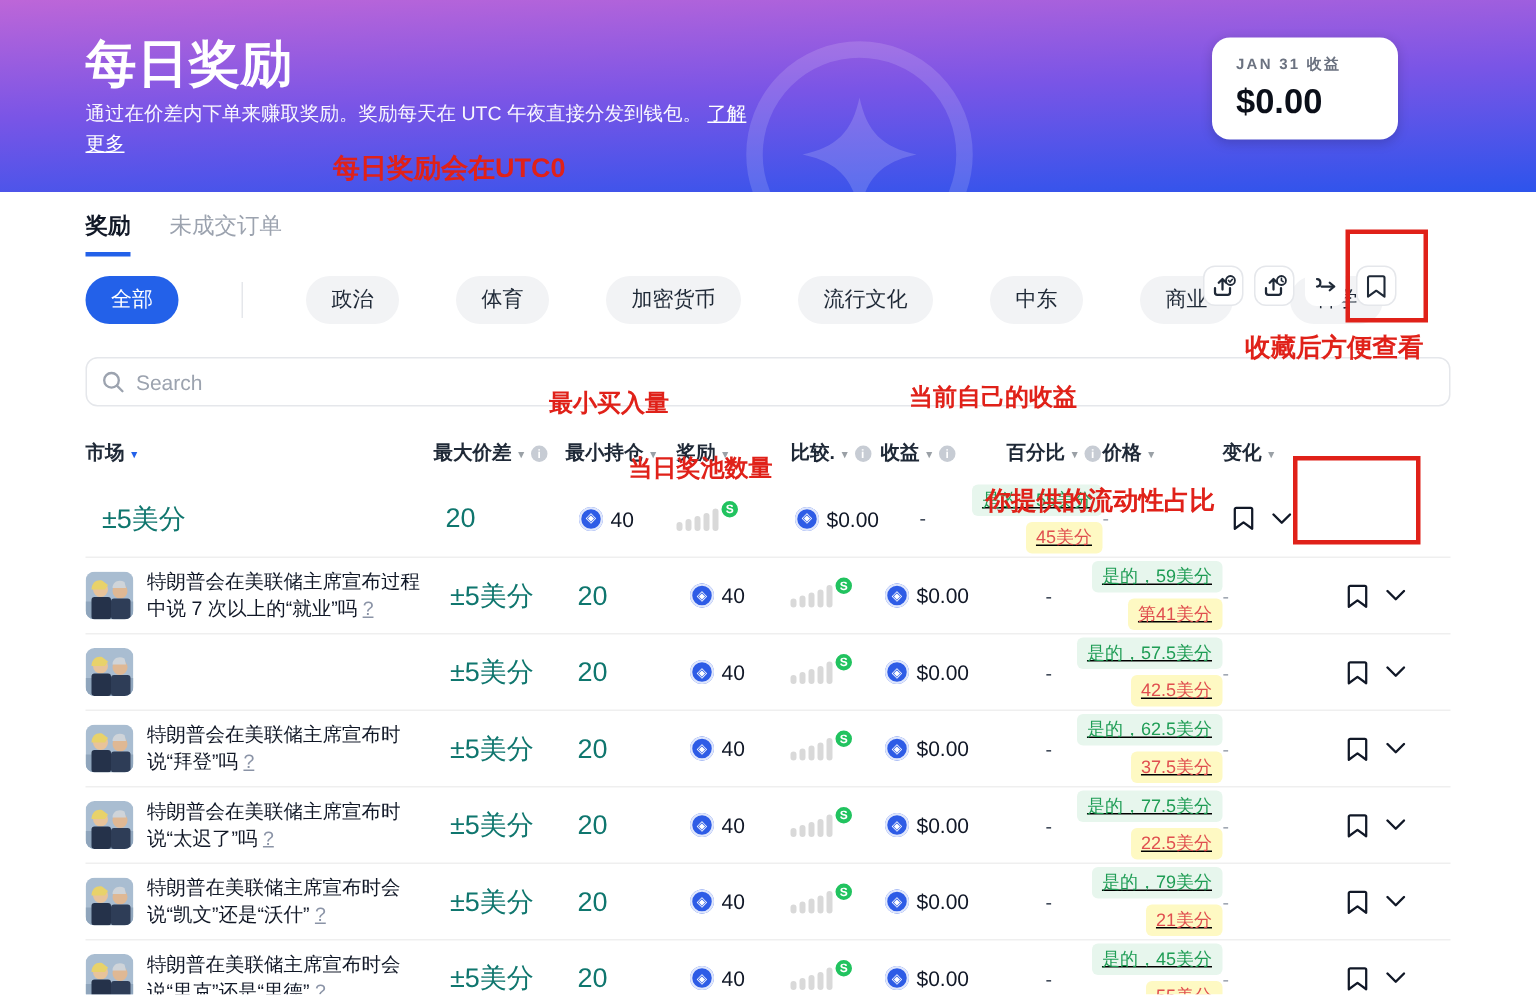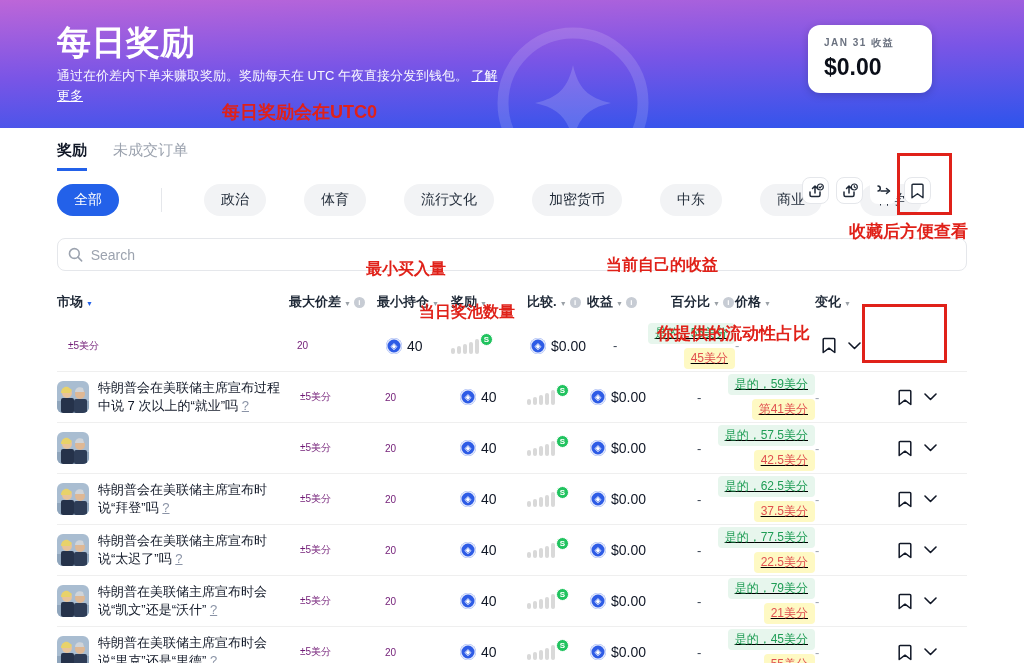--- a/index.html
+++ b/index.html
@@ -40,21 +40,21 @@
   .th { font-size:13px; font-weight:700; color:#1f2937; display:flex; align-items:center; gap:3px; white-space:nowrap; }
   .sort-caret { font-size:7px; color:#9aa0a6; margin-top:2px; }
   .sort-caret.blue { color:#2361e9; }
   .info-dot { width:11px; height:11px; border-radius:50%; background:#c7ccd4; color:#fff; font-size:8px; font-weight:700; display:inline-flex; align-items:center; justify-content:center; }
   .row { border-top:1px solid #efefef; height:51px; }
   .row:first-of-type { border-top:none; }
   .market-cell { display:flex; align-items:center; gap:9px; }
   .thumb { width:32px; height:32px; border-radius:6px; overflow:hidden; flex:none; }
   .mtitle { font-size:13px; color:#111827; line-height:1.35; font-weight:500; }
   .qlink { color:#8a93a6; text-decoration:underline; cursor:pointer; }
-  .cell { font-size:10px; color:#701a75; }
+  .cell { font-size:18px; color:#0f766e; }
   .reward-cell, .earn-cell { display:flex; align-items:center; gap:5px; font-size:14px; color:#111827; }
   .coin { width:16px; height:16px; border-radius:50%; background:#2e5ce6; color:#fff; display:inline-flex; align-items:center; justify-content:center; font-size:9px; flex:none; box-shadow:inset 0 0 0 1.5px rgba(255,255,255,.85); }
   .bars { position:relative; display:flex; align-items:flex-end; gap:2px; height:16px; width:34px; }
   .bars i { width:4px; background:#d9d9d9; border-radius:2px; display:block; }
   .sbadge { position:absolute; right:-8px; top:-5px; width:13px; height:13px; border-radius:50%; background:#21c35f; border:1.5px solid #fff; color:#fff; font-size:8px; font-weight:700; display:flex; align-items:center; justify-content:center; }
   .price-cell { display:flex; flex-direction:column; gap:4px; align-items:flex-end;text-decoration:underline; }
   .badge { font-size:12px; padding:2px 7px; border-radius:4px; white-space:nowrap; }
   .badge.yes { background:#e7f6ed; color:#1f9d55; }
   .badge.no { background:#fef9c3; color:#e04f4f; }
   .dash { color:#374151; font-size:13px; }
@@ -91,22 +91,22 @@
     <div class="tab active">奖励</div>
         <div class="tab">未成交订单</div>
       </div>
 
     <div class="filter-row">
 
     <div class="pill active">全部</div>
         <div class="pill-divider"></div>
         <div class="pill">政治</div>
         <div class="pill">体育</div>
+        <div class="pill">加密货币</div>
         <div class="pill">流行文化</div>
-        <div class="pill">加密货币</div>
         <div class="pill">中东</div>
         <div class="pill">商业</div>
         <div class="pill">科学</div>
       </div>
 
     <div class="searchbar">
       <svg width="15" height="15" viewBox="0 0 15 15">
           <circle cx="6.5" cy="6.5" r="5" fill="none" stroke="#9ca3af" stroke-width="1.6"></circle>
           <line x1="10.2" y1="10.2" x2="14" y2="14" stroke="#9ca3af" stroke-width="1.6" stroke-linecap="round"></line>
         </svg>
@@ -557,20 +557,20 @@
     </button>
     <button class="tool-btn">
       <svg width="13" height="16" viewBox="0 0 13 16">
           <path d="M2 1.2 h9 a1 1 0 0 1 1 1 V14.8 L6.5 10.8 L1 14.8 V2.2 a1 1 0 0 1 1-1 Z" fill="none" stroke="#1f2937" stroke-width="1.4" stroke-linejoin="round"></path>
         </svg>
     </button>
   </div>
 
   <div class="anno" style="left:222px; top:100px; font-size:18px;">每日奖励会在UTC0</div>
   <div class="redbox" style="left:897px; top:153px; width:55px; height:62px;"></div>
-  <div class="anno" style="left:849px; top:220px; font-size:17px;">收藏后方便查看</div>
+  <div class="anno" style="left:830px; top:220px; font-size:17px;">收藏后方便查看</div>
   <div class="anno" style="left:366px; top:259px; font-size:16px;">最小买入量</div>
   <div class="anno" style="left:586px; top:255px; font-size:16px;margin-left:20px;">当前自己的收益</div>
   <div class="anno" style="left:419px; top:302px; font-size:16px;">当日奖池数量</div>
   <div class="anno" style="left:657px; top:322px; font-size:17px;">你提供的流动性占比</div>
   <div class="redbox" style="left:862px; top:304px; width:85px; height:59px;"></div>
 
 </div>
 
 </body></html>

